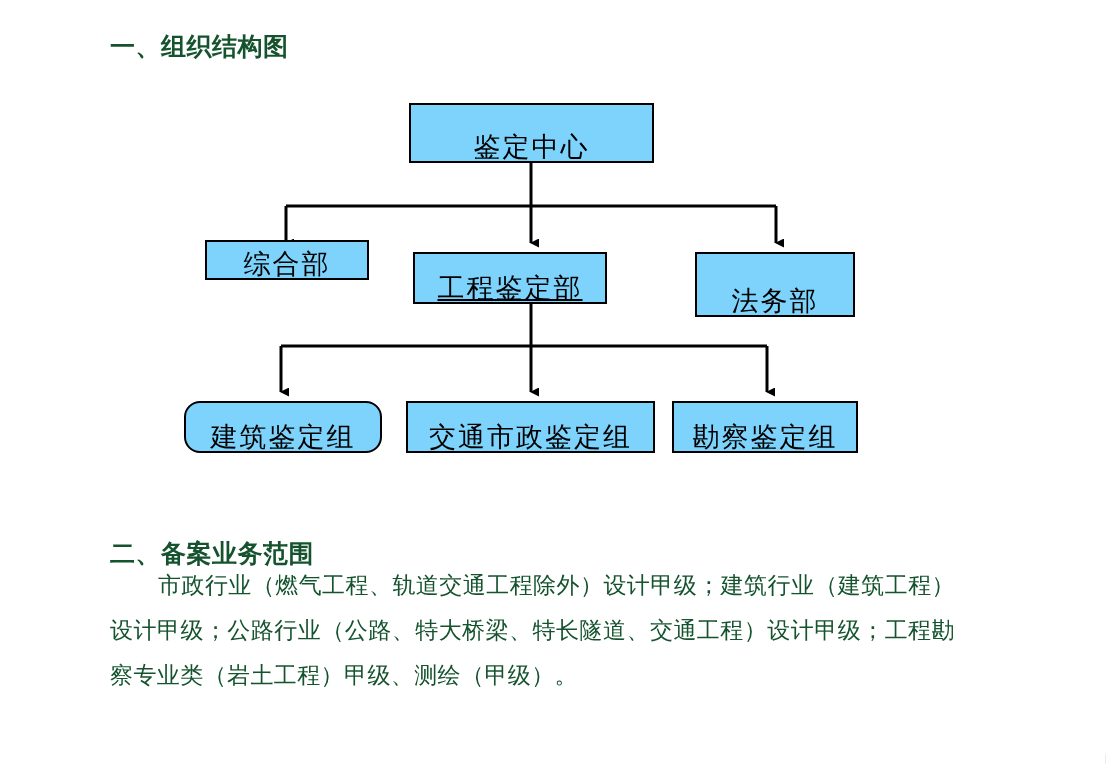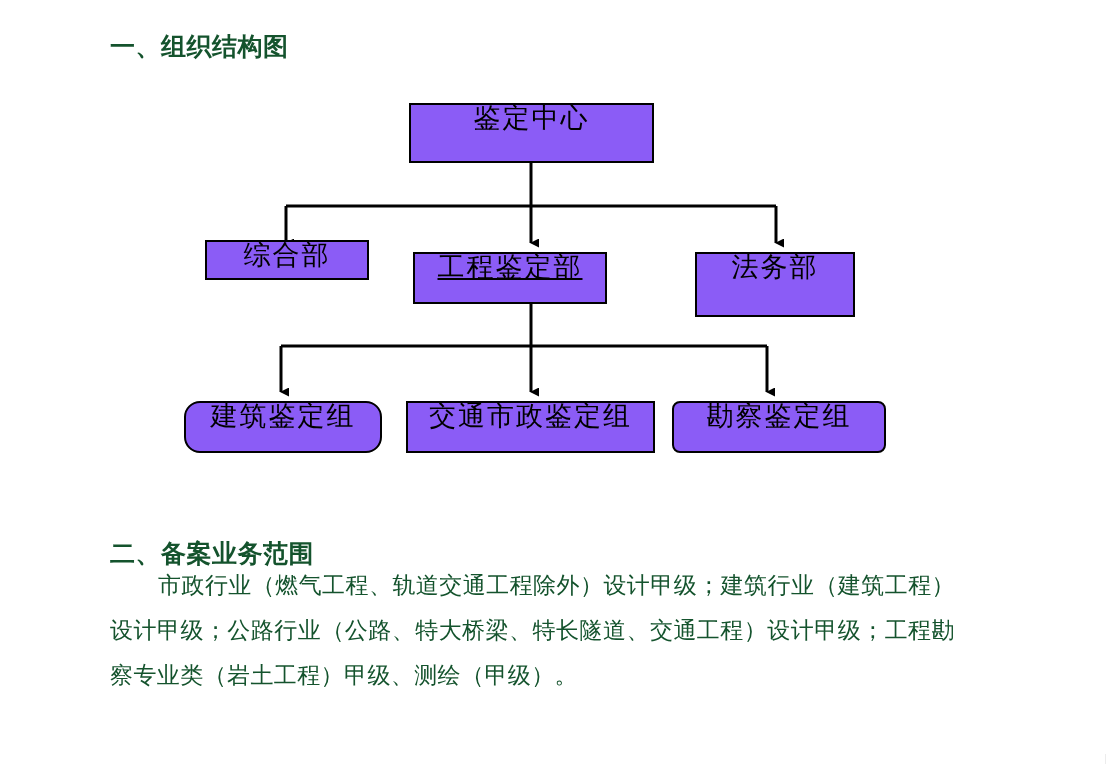--- a/index.html
+++ b/index.html
@@ -39,45 +39,45 @@
   .chart {
     position: absolute;
     left: 0;
     top: 0;
     width: 1106px;
     height: 480px;
   }
   .node {
     position: absolute;
     border: 2px solid #000000;
-    background: #8b5cf6;
+    background: #7dd3fc;
     box-sizing: border-box;
     display: flex;
-    align-items: flex-start;
+    align-items: flex-end;
     justify-content: center;
     font-family: "Liberation Serif", "DejaVu Serif", serif;
     font-size: 27px;
     letter-spacing: 2px;
     color: #000000;
     white-space: nowrap;
   }
   .node-label { display: block; line-height: 1; }
 
   
   #node-center  { left: 409px; top: 103px; width: 245px; height: 60px; }
 
   
   #node-general { left: 205px; top: 240px; width: 164px; height: 40px; }
   #node-eng     { left: 413px; top: 252px; width: 194px; height: 52px; text-decoration: underline; }
   #node-legal   { left: 695px; top: 252px; width: 160px; height: 65px; }
 
   
   #node-build   { left: 184px; top: 401px; width: 198px; height: 52px; border-radius: 16px; }
   #node-traffic { left: 406px; top: 401px; width: 249px; height: 52px; }
-  #node-survey  { left: 672px; top: 401px; width: 214px; height: 52px; border-radius: 8px; }
+  #node-survey  { left: 672px; top: 401px; width: 186px; height: 52px; }
 
   .connectors {
     position: absolute;
     left: 0; top: 0;
     width: 1106px; height: 480px;
     pointer-events: none;
   }
 
   
   .body-text {

